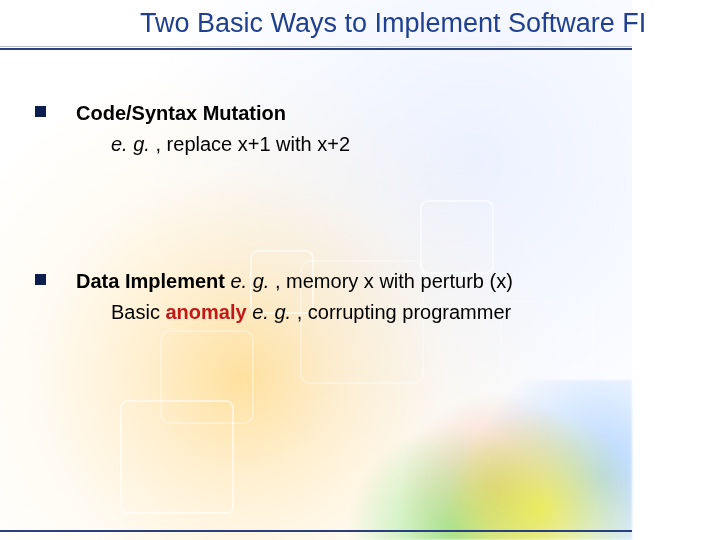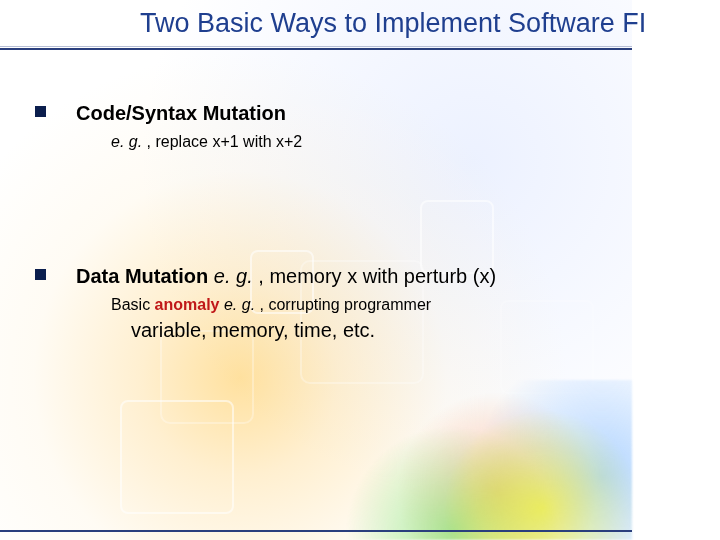--- a/index.html
+++ b/index.html
@@ -109,21 +109,21 @@
   .item-body { flex: 1; font-size: 20px; line-height: 1.35; }
   .item-title { font-weight: bold; display: inline; }
   .inline-rest { display: inline; }
   .italic { font-style: italic; }
   .bold { font-weight: bold; }
   .red { color: #c01818; }
 
   .sub {
     margin-left: 35px;
     margin-top: 4px;
-    font-size: 16px;
+    font-size: 20px;
   }
   .sub2 {
     margin-left: 55px;
     margin-top: 2px;
     font-size: 20px;
   }
 
   .group1 { margin-bottom: 110px; }
 
   .bottom-rule {
@@ -158,24 +158,23 @@
         <span class="item-title">Code/Syntax Mutation</span>
         <div class="sub">
           <span class="italic">e. g. </span><span>, replace x+1 with x+2</span>
         </div>
       </div>
     </div>
 
     <div class="item">
       <div class="bullet"></div>
       <div class="item-body">
-        <span class="item-title">Data Mutation </span><span class="italic inline-rest">e. g. </span><span class="inline-rest">, memory x with perturb (x)</span>
+        <span class="item-title">Data Implement </span><span class="italic inline-rest">e. g. </span><span class="inline-rest">, memory x with perturb (x)</span>
         <div class="sub">
           <span>Basic </span><span class="bold red">anomaly</span><span> </span><span class="italic">e. g. </span><span>, corrupting programmer</span>
         </div>
-        <div class="sub2">variable, memory, time, etc.</div>
       </div>
     </div>
 
   </div>
 
   <div class="bottom-rule"></div>
 </div>
 
 </body></html>

